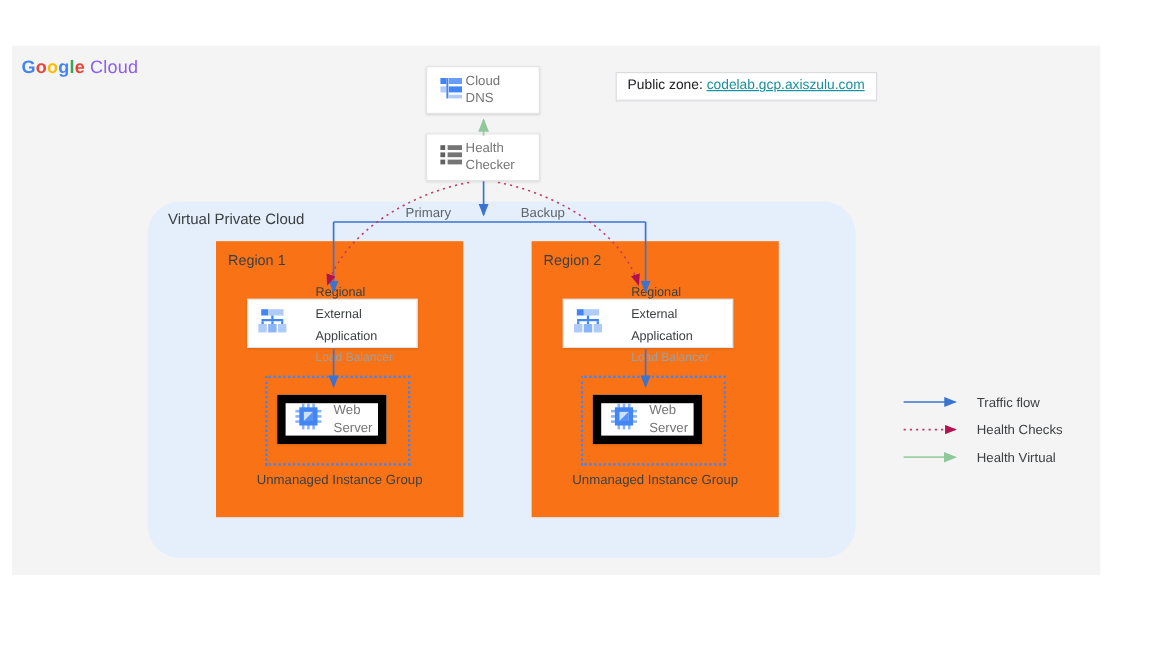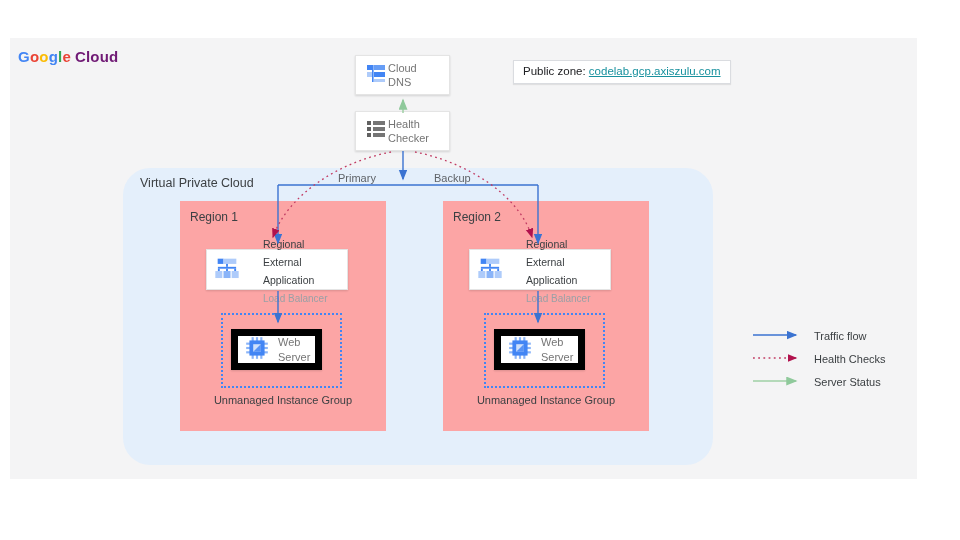--- a/index.html
+++ b/index.html
@@ -5,37 +5,37 @@
   * { margin:0; padding:0; box-sizing:border-box; }
   html,body { width:960px; height:540px; background:#ffffff; font-family:"Liberation Sans", sans-serif; }
   #stage { position:relative; width:960px; height:540px; overflow:hidden; }
 
   .panel { position:absolute; left:10px; top:38px; width:907px; height:441px; background:#f4f4f5; }
 
   
   .brand { position:absolute; left:18px; top:48px; font-size:15px; letter-spacing:.2px; }
   .brand .lg { font-weight:600; }
   .lc0,.lc3 { color:#4285F4; } .lc1,.lc5 { color:#EA4335; } .lc2 { color:#FBBC05; } .lc4 { color:#34A853; }
-  .brand .suffix { color:#701a75; margin-left:4px; font-weight:700; }
+  .brand .suffix { color:#8b5cf6; margin-left:4px; font-weight:400; }
 
   
   .node { position:absolute; background:#ffffff; border:1px solid #e4e4e4; box-shadow:0 1px 2px rgba(0,0,0,.14); display:flex; align-items:center; gap:0; padding:0 8px; }
   .node .lbl { font-size:11px; color:#757575; line-height:1.3; }
   .node-dns { left:355px; top:55px; width:95px; height:40px; }
   .node-hc  { left:355px; top:111px; width:95px; height:40px; }
   .node-hc .lbl { width:48px; }
 
   
   .pubzone { position:absolute; left:513px; top:60px; background:#ffffff; border:1px solid #dadce0; box-shadow:0 1px 1px rgba(0,0,0,.08); padding:3px 9px 4px 9px; font-size:11.5px; color:#202124; line-height:15px; white-space:nowrap; }
   .pubzone a { color:#18919e; text-decoration:underline; }
 
   
   .vpc { position:absolute; left:123px; top:168px; width:590px; height:297px; background:#e4effb;border-radius:27px; }
   .vpc-label { position:absolute; left:17px; top:8px; font-size:12.5px; color:#3c4043; }
-  .region { position:absolute; top:33px; width:206px; height:230px; background:#fca5a5; }
+  .region { position:absolute; top:33px; width:206px; height:230px; background:#f97316; }
   .region.r1 { left:57px; } .region.r2 { left:320px; }
   .region-label { position:absolute; left:10px; top:9px; font-size:12px; color:#3c4043; }
 
   .lb { position:absolute; top:48px; left:26px; width:142px; height:41px; background:#fff; border:1px solid #e4e4e4; box-shadow:0 1px 2px rgba(0,0,0,.14); display:flex; align-items:center; gap:22px; padding:0 6px; }
   .lb .t { font-size:10.5px; color:#3c4043; line-height:1.22; }
   .lb .s { font-size:10px; color:#9aa0a6; line-height:1.25; }
 
   .group { position:absolute; top:112px; left:41px; width:121px; height:75px; border:2px dotted #4285f4; }
   .ws { position:absolute; left:8px; top:14px; width:91px; height:41px; background:#fff; border:7px solid #000000; box-shadow:0 1px 2px rgba(0,0,0,.14); display:flex; align-items:center; gap:8px; padding:0 6px; }
   .ws .lbl { font-size:11px; color:#757575; line-height:1.3; }
@@ -236,16 +236,16 @@
     <div class="legend-row">
       <svg>
           <path d="M1,5 L44,5" stroke="#c13b63" stroke-width="1.3" fill="none" stroke-dasharray="1.8,3.4" marker-end="url(#mr)"></path>
         </svg>
       <span class="txt">Health Checks</span>
     </div>
     <div class="legend-row last">
       <svg>
           <path d="M1,5 L44,5" stroke="#9fd0a5" stroke-width="1.5" fill="none" marker-end="url(#mg)"></path>
         </svg>
-      <span class="txt">Server Status</span>
+      <span class="txt">Health Virtual</span>
     </div>
   </div>
 </div>
 
 </body></html>

